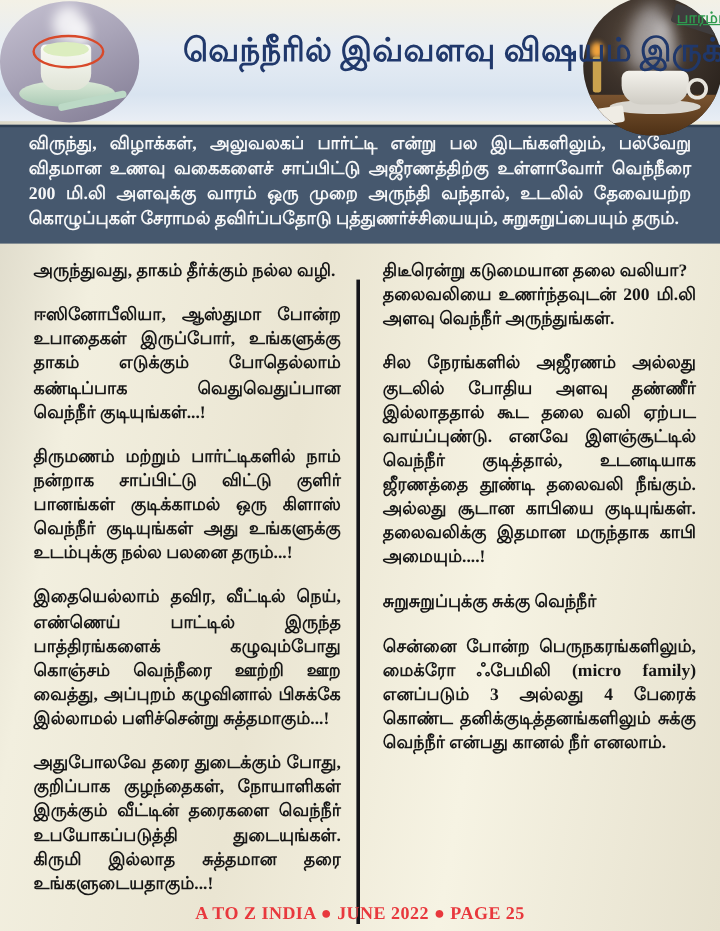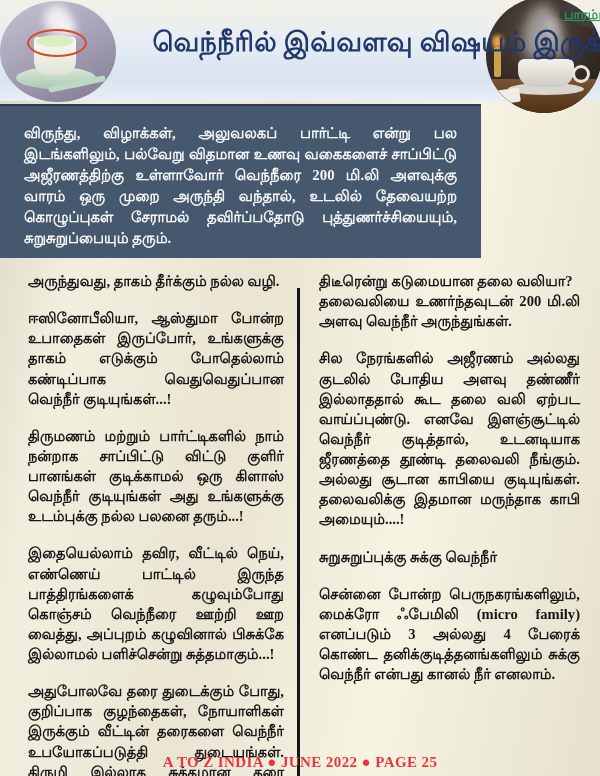--- a/index.html
+++ b/index.html
@@ -51,22 +51,22 @@
   .r-steam2{position:absolute;left:60px;top:18px;width:18px;height:44px;border-radius:50%;
     background:rgba(235,235,240,.5);filter:blur(5px);transform:rotate(-10deg);}
   .spout{position:absolute;left:74px;top:12px;width:44px;height:16px;background:#3f3c3d;
     transform:rotate(18deg);border-radius:3px 10px 10px 3px;}
   .candle{position:absolute;left:8px;top:50px;width:7px;height:30px;background:#caa24e;border-radius:2px;}
   .flame{position:absolute;left:6px;top:38px;width:11px;height:14px;border-radius:50%;
     background:#f2a43c;filter:blur(2px);}
   .teabag{position:absolute;left:12px;top:92px;width:22px;height:14px;background:#efece4;
     transform:rotate(-8deg);border-radius:2px;}
   
-  .intro-box{margin-top:3px;width:481px;box-sizing:border-box;background:#46586e;
-    padding:17px 24px 9px 24px;border-top:2px solid #2e3f53;}
+  .intro-box{margin-top:3px;width:600px;box-sizing:border-box;background:#46586e;
+    padding:4px 24px 9px 24px;border-top:2px solid #2e3f53;}
   .intro-box p{margin:0;color:#f6f7f8;font-size:14.8px;font-weight:bold;line-height:1.42;
     text-align:justify;}
   
   .bodywrap{position:relative;width:600px;box-sizing:border-box;
     padding:13px 20px 0 28px;display:flex;}
   .divider{position:absolute;left:297px;top:30px;width:2.5px;height:537px;background:#15151a;}
   .col{color:#161616;font-size:14.6px;line-height:1.38;font-weight:bold;}
   .col.left{width:256px;margin-right:35px;}
   .col.right{width:261px;}
   .para{margin:0 0 17px 0;}

